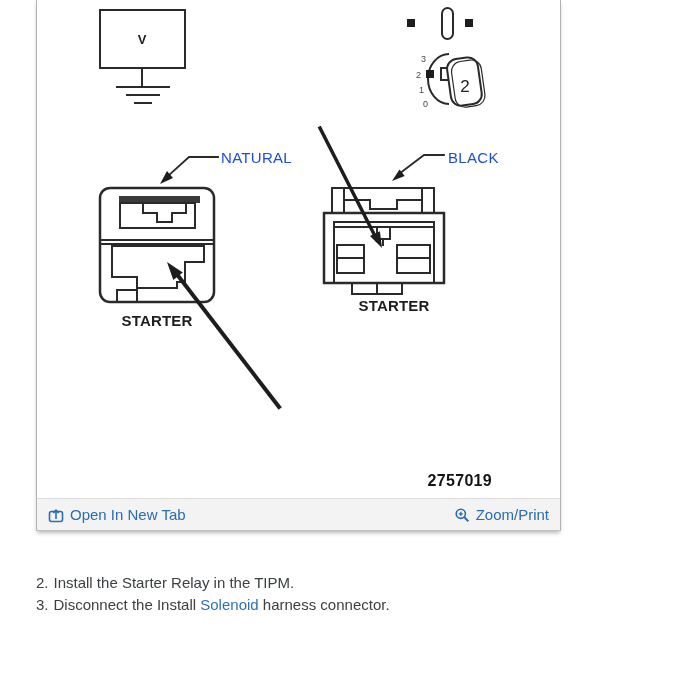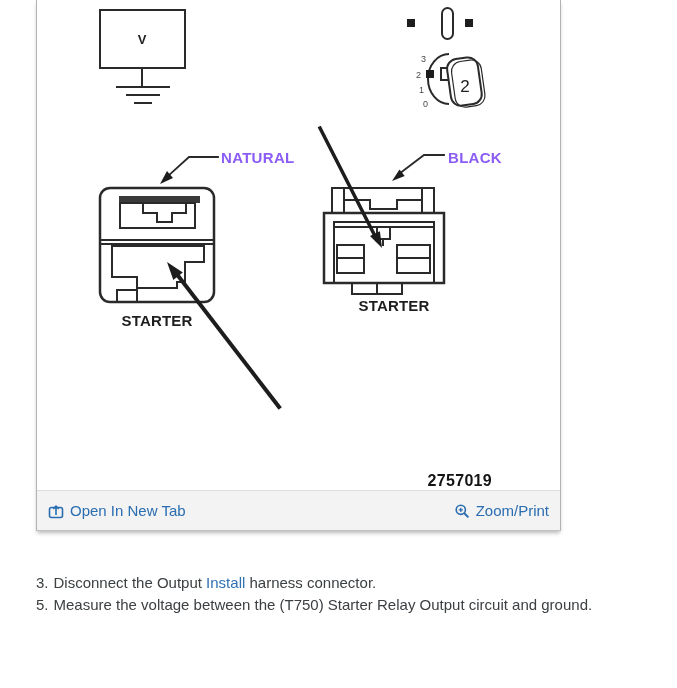--- a/index.html
+++ b/index.html
@@ -10,35 +10,35 @@
   .figure-panel{
     position:absolute;left:36px;top:0;width:523px;height:530px;
     background:#ffffff;
     border-left:1px solid #b3b3b3;border-right:1px solid #b3b3b3;border-bottom:1px solid #c2c2c2;
     box-shadow:0 3px 4px -1px rgba(0,0,0,.28);
   }
   .diagram-area{position:absolute;left:0;top:0;width:523px;height:470px;}
   .diagram-svg{position:absolute;left:0;top:0;}
 
   .diagram-label{
-    position:absolute;color:#8b5cf6;font-weight:700;font-size:15px;letter-spacing:.3px;
+    position:absolute;color:#1d4ed8;font-weight:400;font-size:15px;letter-spacing:.3px;
     white-space:nowrap;
   }
   .connector-caption{
     position:absolute;color:#1e1e1e;font-weight:700;font-size:15px;letter-spacing:.2px;
     text-align:center;line-height:20px;white-space:nowrap;
   }
   .figure-number{
     position:absolute;right:68px;top:472px;color:#141414;font-size:16px;font-weight:600;
     letter-spacing:.3px;
   }
 
   
   .figure-toolbar{
-    position:absolute;left:0;right:0;bottom:0;height:40px;
+    position:absolute;left:0;right:0;bottom:0;height:32px;
     background:#f3f3f3;border-top:1px solid #dcdcdc;
     display:flex;align-items:center;justify-content:space-between;
     padding:0 11px;box-sizing:border-box;
   }
   .toolbar-link{
     display:inline-flex;align-items:center;gap:6px;
     color:#2a6db0;font-size:15px;text-decoration:none;cursor:pointer;
   }
   .toolbar-link svg{flex:0 0 auto;}
 
@@ -169,18 +169,18 @@
         <path d="M10.3,10.3 L14.4,14.4" stroke-width="2"></path>
         <path d="M4.7,6.8 H8.9 M6.8,4.7 V8.9" stroke-width="1.3"></path>
       </svg>
       <span>Zoom/Print</span>
     </a>
   </div>
 </div>
 
 <div class="steps">
   <div class="step">
-    <span class="num">3.</span><span>Disconnect the Output </span><a class="inline-link">Install</a><span> harness connector.</span>
+    <span class="num">2.</span><span>Install the Starter Relay in the TIPM.</span>
   </div>
   <div class="step">
-    <span class="num">5.</span><span>Measure the voltage between the (T750) Starter Relay Output circuit and ground.</span>
+    <span class="num">3.</span><span>Disconnect the Install </span><a class="inline-link">Solenoid</a><span> harness connector.</span>
   </div>
 </div>
 
 </body></html>

